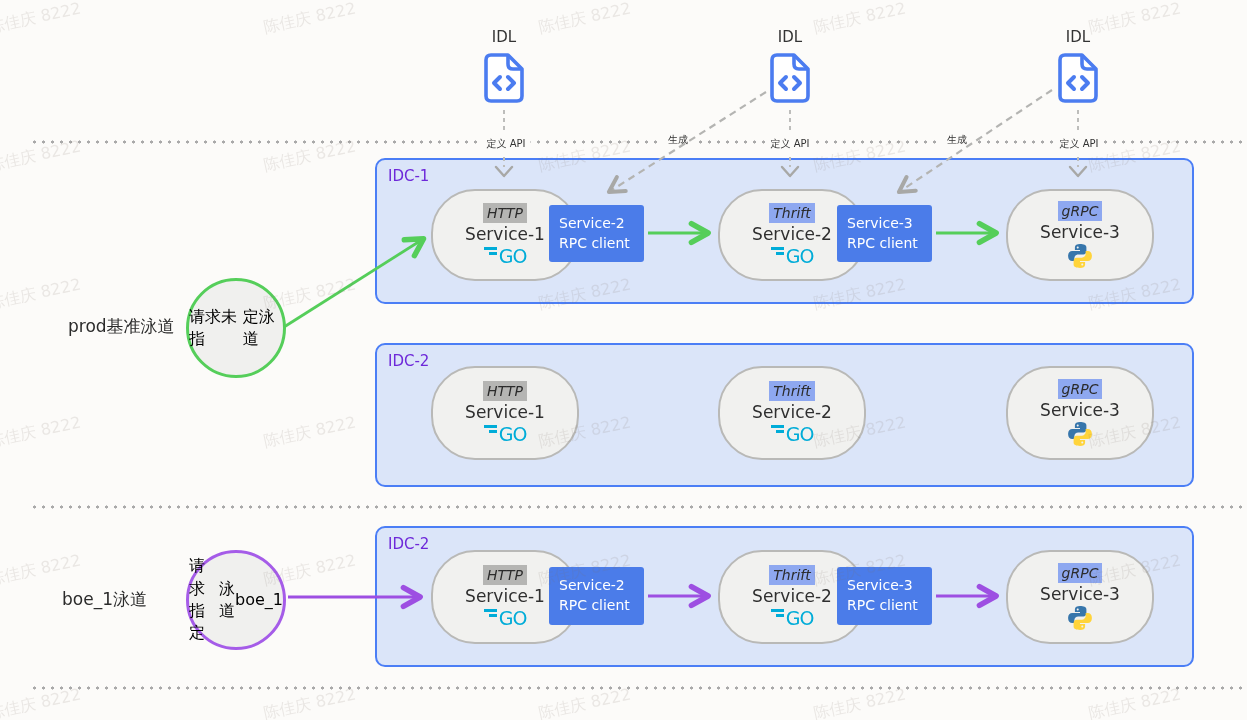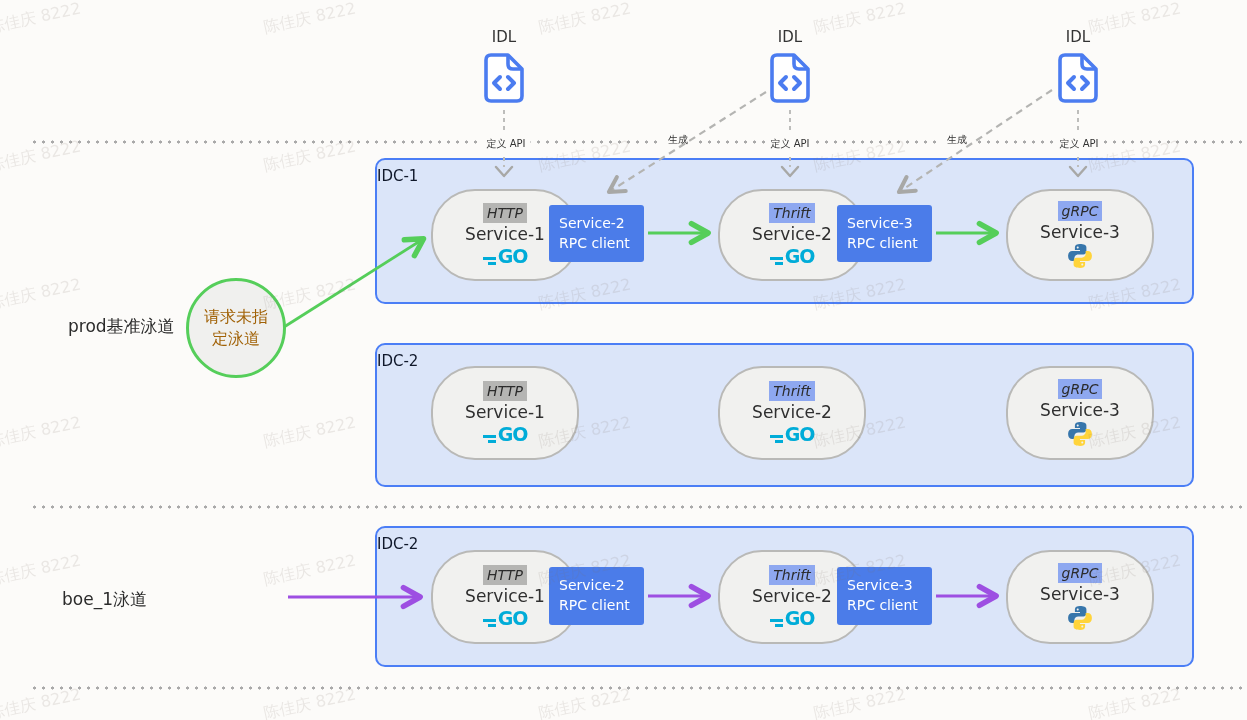--- a/index.html
+++ b/index.html
@@ -12,43 +12,43 @@
   #sep1{top:140px;} #sep2{top:505px;} #sep3{top:686px;}
   
   .idl-group{position:absolute;width:90px;text-align:center;z-index:2;}
   .idl-label{font-size:15px;color:#333;margin-bottom:6px;}
   .float-label{position:absolute;transform:translateX(-50%);font-size:10px;color:#333;
                background:#fcfbf9;padding:0 5px;z-index:3;white-space:nowrap;}
   
   .idc{position:absolute;left:375px;width:815px;background:#dbe5f9;border:2px solid #4b7ef6;
        border-radius:10px;z-index:2;}
   #idc1{top:158px;height:142px;} #idc2mid{top:343px;height:140px;} #idc2bot{top:526px;height:137px;}
-  .idc-title{position:absolute;left:0;top:7px;font-size:15px;color:#0f172a;}
+  .idc-title{position:absolute;left:11px;top:7px;font-size:15px;color:#6d28d9;}
   
   .node{position:absolute;width:144px;height:88px;background:#f1f1ef;border:2px solid #b9b9b7;
         border-radius:44px;display:flex;flex-direction:column;align-items:center;
         justify-content:center;gap:1px;z-index:2;}
   .node.tall{height:90px;}
   .tag{font-size:14px;line-height:20px;padding:0 4px;color:#2b2b2b;font-style:italic;}
   .tag-gray{background:#b5b5b3;} .tag-blue{background:#8ea8f0;}
   .svc-name{font-size:17px;color:#2f2f2f;}
   
   .rpc{position:absolute;width:95px;height:57px;background:#4b7ce9;border-radius:3px;color:#fff;
        font-size:14px;line-height:1.42;display:flex;flex-direction:column;justify-content:center;
        padding-left:10px;box-sizing:border-box;z-index:3;}
   
   .lane-circle{position:absolute;left:186px;width:94px;height:94px;border-radius:50%;
-       background:#f0f0ee;display:flex;flex-direction:column;align-items:center;
-       justify-content:center;font-size:16px;line-height:1.4;z-index:4;color:#a16207;}
+       background:#f0f0ee;display:flex;flex-direction:row;align-items:center;
+       justify-content:center;font-size:16px;line-height:1.4;z-index:4;color:#000000;}
   #circle-prod{top:278px;border:3px solid #55ce5a;}
   #circle-boe{top:550px;border:3px solid #a55ce8;}
   .lane-label{position:absolute;font-size:17px;color:#2b2b2b;z-index:4;white-space:nowrap;}
   #label-prod{left:68px;top:315px;} #label-boe{left:62px;top:588px;}
   
-  .go{display:flex;align-items:flex-end;color:#00acd8;font-weight:bold;font-size:19px;
+  .go{display:flex;align-items:flex-start;color:#00acd8;font-weight:normal;font-size:19px;
       letter-spacing:-1px;line-height:22px;}
   .go-lines{width:13px;height:12px;margin-right:2px;position:relative;}
   .go-lines::before{content:"";position:absolute;right:0;top:2px;width:13px;height:2.5px;background:#00acd8;}
   .go-lines::after{content:"";position:absolute;right:0;top:7px;width:8px;height:2.5px;background:#00acd8;}
   
   .overlay{position:absolute;left:0;top:0;z-index:10;pointer-events:none;}
   
   .wm{position:absolute;font-size:16px;color:rgba(125,115,105,0.14);transform:rotate(-12deg);
       white-space:nowrap;z-index:60;pointer-events:none;}
 </style>
@@ -194,20 +194,25 @@
       </svg>
     </div>
   </div>
 
   <div class="lane-circle" id="circle-prod">
     <span>请求未指</span>
     <span>定泳道</span>
   </div>
   <div class="lane-label" id="label-prod">prod基准泳道</div>
 
+  <div class="lane-circle" id="circle-boe">
+    <span>请求指定</span>
+    <span>泳道</span>
+    <span>boe_1</span>
+  </div>
   <div class="lane-label" id="label-boe">boe_1泳道</div>
 
   <svg class="overlay" width="1247" height="720" viewBox="0 0 1247 720">
     <defs>
       <marker id="ah-green" viewBox="0 0 12 12" refX="8" refY="6" markerWidth="9" markerHeight="9" orient="auto">
         <path d="M2 1.5 L10 6 L2 10.5" fill="none" stroke="#55ce5a" stroke-width="2.6" stroke-linecap="round" stroke-linejoin="round"></path>
       </marker>
       <marker id="ah-purple" viewBox="0 0 12 12" refX="8" refY="6" markerWidth="9" markerHeight="9" orient="auto">
         <path d="M2 1.5 L10 6 L2 10.5" fill="none" stroke="#9d4fe2" stroke-width="2.6" stroke-linecap="round" stroke-linejoin="round"></path>
       </marker>

